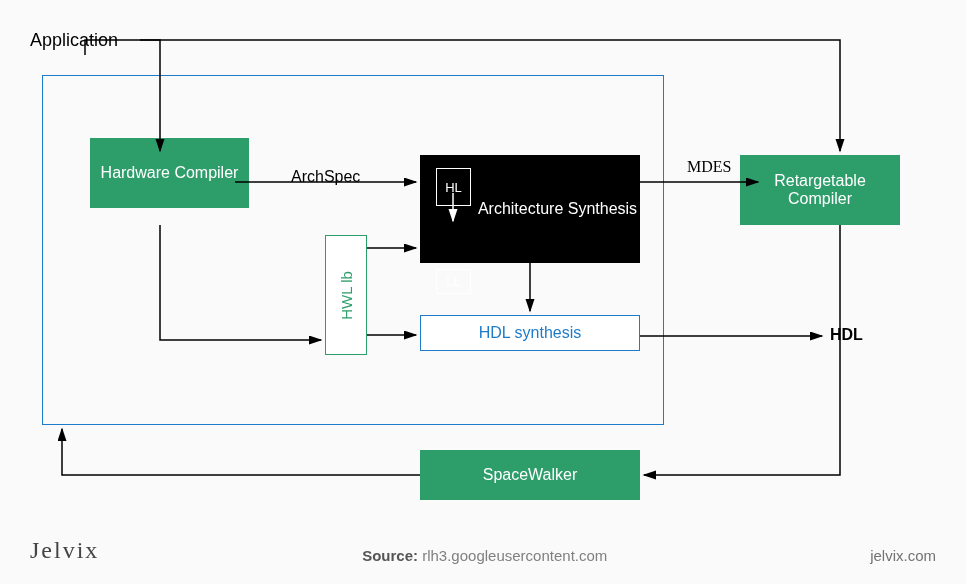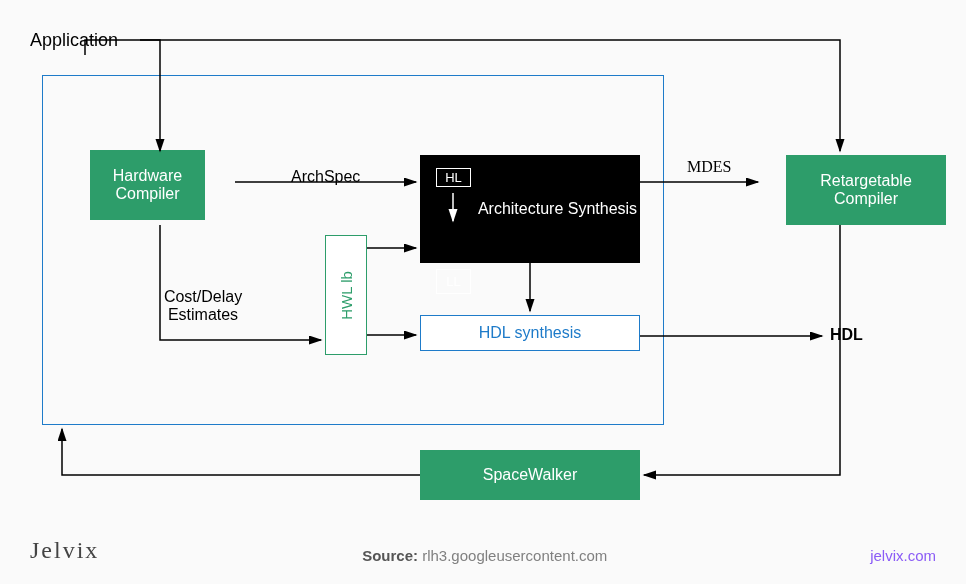--- a/index.html
+++ b/index.html
@@ -61,58 +61,58 @@
       border: 1px solid #2d9d6a;
       color: #2d9d6a;
     }
     .blue-outline-box {
       background: #fff;
       border: 1px solid #1e7bc9;
       color: #1e7bc9;
     }
     
     .hw-compiler {
-      top: 150px;
+      top: 138px;
       left: 90px;
-      width: 115px;
+      width: 159px;
       height: 70px;
       text-align: center;
     }
     
     .arch-synth {
       top: 155px;
       left: 420px;
       width: 220px;
       height: 108px;
       padding-left: 55px;
     }
     
     .hl-box {
       top: 168px;
       left: 436px;
       width: 35px;
-      height: 19px;
+      height: 38px;
       border: 1px solid #fff;
       color: #fff;
       font-size: 13px;
     }
     .ll-box {
       top: 225px;
       left: 436px;
       width: 35px;
       height: 25px;
       border: 1px solid #fff;
       color: #fff;
       font-size: 13px;
       margin-top: 44px;
     }
     
     .retarg {
       top: 155px;
-      left: 786px;
+      left: 740px;
       width: 160px;
       height: 70px;
     }
     
     .hwl {
       top: 235px;
       left: 325px;
       width: 42px;
       height: 120px;
     }
@@ -157,21 +157,21 @@
       font-size: 15px;
       color: #808080;
     }
     .footer .logo {
       font-family: 'Georgia', serif;
       font-size: 24px;
       letter-spacing: 2px;
       color: #444;
     }
     .footer .source b { color: #555; font-weight: 600; }
-    .footer .url { color: #8b5cf6; }
+    .footer .url { color: #737373; }
     svg.arrows {
       position: absolute;
       top: 0; left: 0;
       width: 966px;
       height: 584px;
       pointer-events: none;
     }
   </style>
 </head>
 <body>
@@ -196,21 +196,20 @@
     <span>HWL lb</span>
   </div>
 
   <div class="box blue-outline-box hdl-synth">HDL synthesis</div>
 
   <div class="box green-box spacewalker">SpaceWalker</div>
 
   <div class="edge-label archspec-label">ArchSpec</div>
   <div class="edge-label mdes-label">MDES</div>
   <div class="edge-label hdl-label">HDL</div>
-  <div class="edge-label costdelay-label">Cost/Delay Estimates</div>
 
   <svg class="arrows">
     <defs>
       <marker id="arrow" markerWidth="10" markerHeight="10" refX="8" refY="3" orient="auto" markerUnits="strokeWidth">
         <path d="M0,0 L0,6 L9,3 z" fill="#000"></path>
       </marker>
       <marker id="arrow-white" markerWidth="10" markerHeight="10" refX="8" refY="3" orient="auto" markerUnits="strokeWidth">
         <path d="M0,0 L0,6 L9,3 z" fill="#fff"></path>
       </marker>
     </defs>

